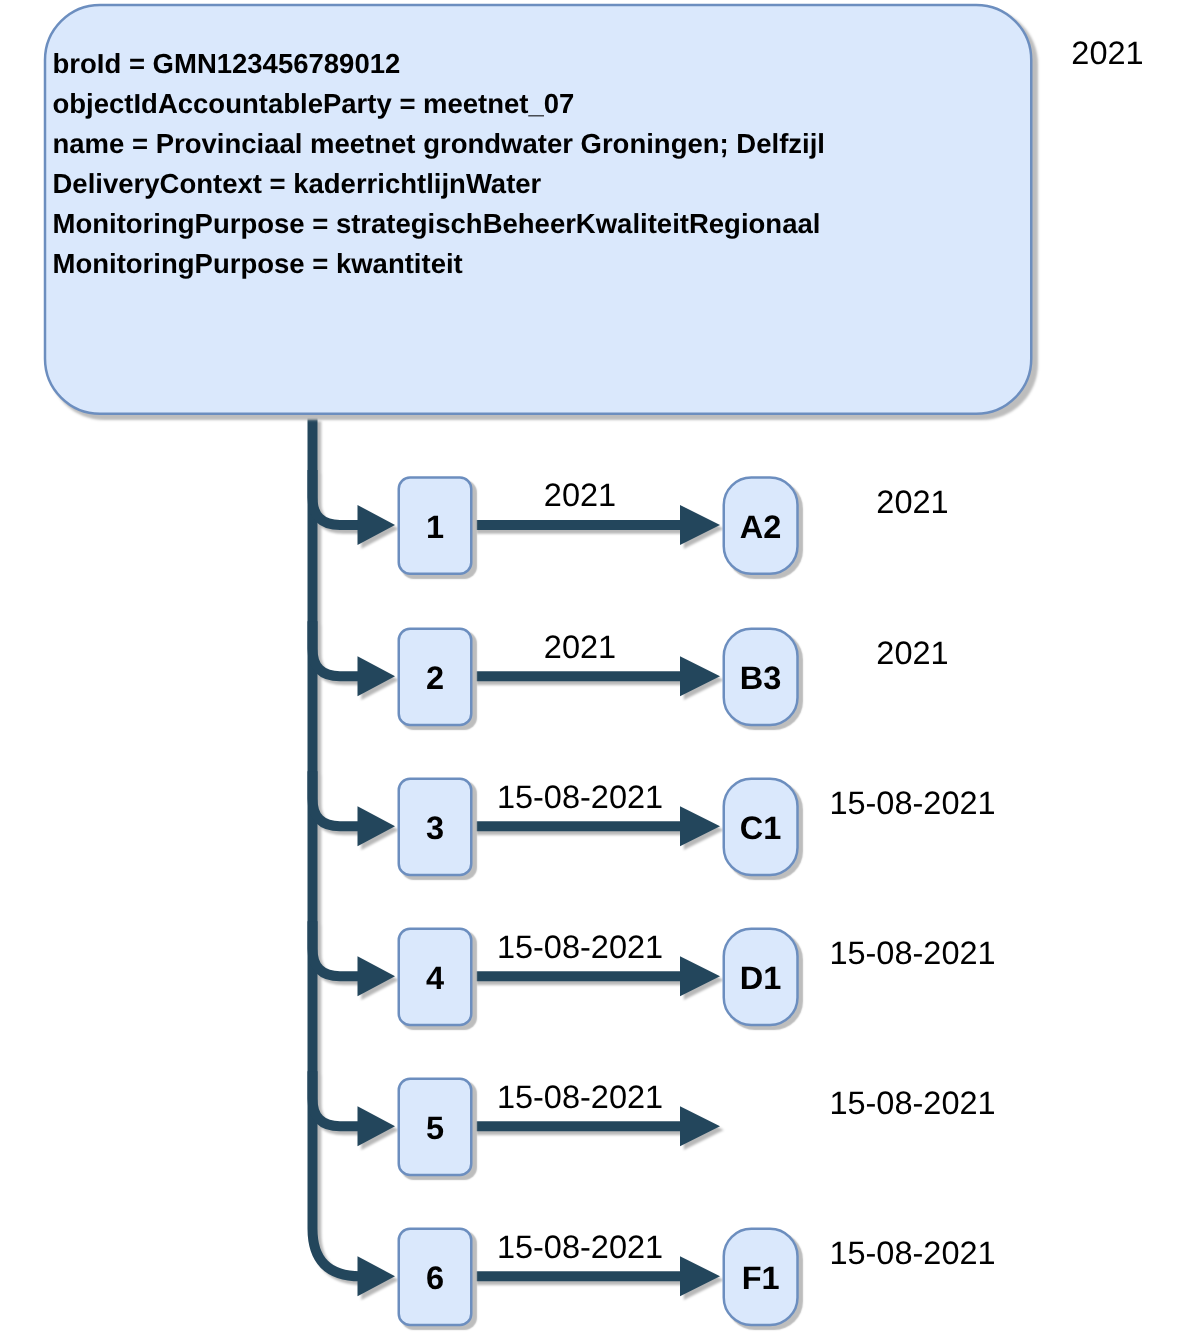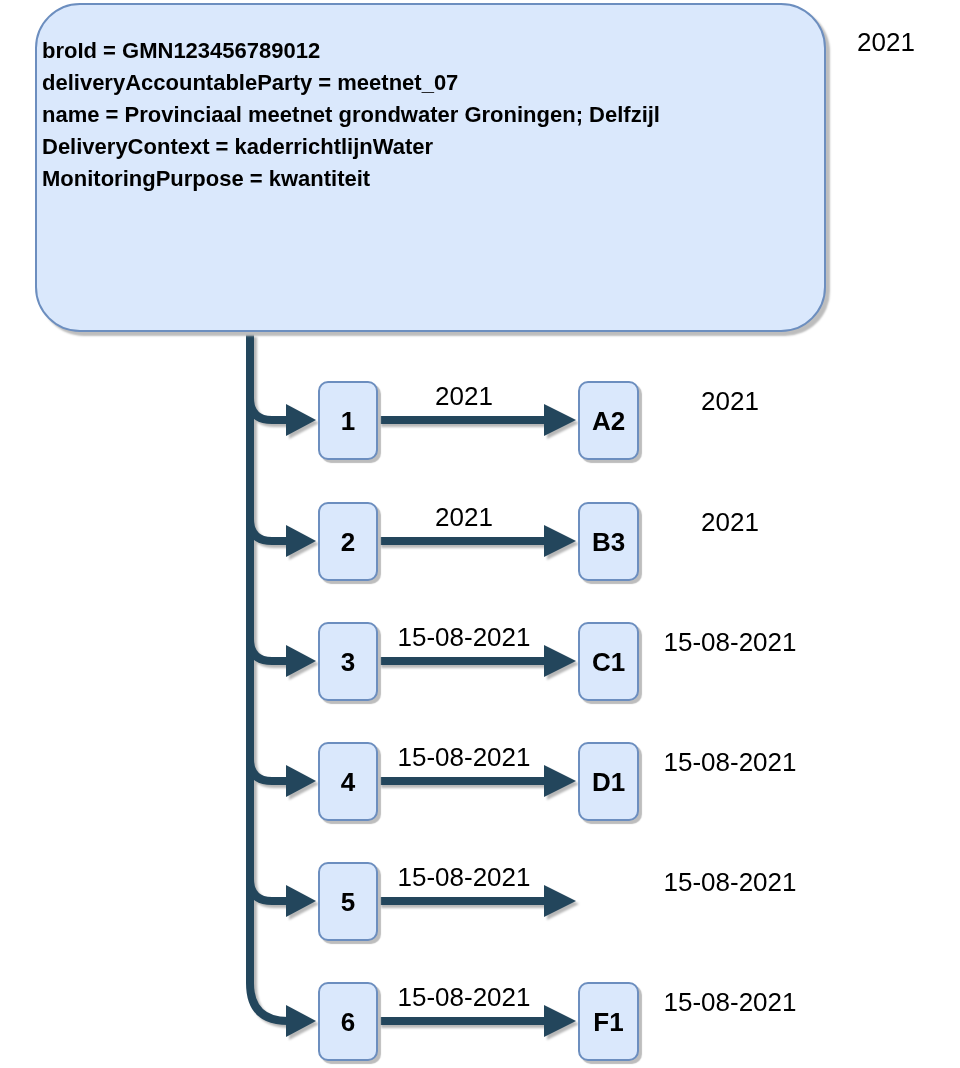--- a/index.html
+++ b/index.html
@@ -42,21 +42,21 @@
   .row { position:absolute; left:0; width:960px; height:79px; z-index:2; }
   .node {
     position:absolute; top:0; height:75px;
     background:var(--fill,#dae8fc);
     border:2px solid var(--stroke,#6c8ebf);
     border-radius:10px;
     box-shadow:3px 3px 1px #bdbdbd;
     display:flex; align-items:center; justify-content:center;
   }
   .left-node  { left:318px; width:56px; }
-  .right-node { left:578px; width:57px; }
+  .right-node { left:578px; width:57px;border-radius:23px; }
   .node-text  { font-weight:bold; font-size:26px; line-height:1; }
   .edge-label {
     position:absolute; left:378px; width:172px; top:1px;
     text-align:center; font-size:26px; line-height:28px;
   }
   .right-label {
     position:absolute; left:650px; width:160px; top:6px;
     text-align:center; font-size:26px; line-height:28px;
   }
 </style>
@@ -94,23 +94,24 @@
     <path d="M 378 901 L 546 901"></path>
     <polygon points="544,885 576,901 544,917"></polygon>
 
     <polygon points="286,1005 316,1021 286,1037"></polygon>
     <path d="M 378 1021 L 546 1021"></path>
     <polygon points="544,1005 576,1021 544,1037"></polygon>
   </svg>
 
   <div class="gmn-box">
     <div class="attr">broId = GMN123456789012</div>
-    <div class="attr">deliveryAccountableParty = meetnet_07</div>
+    <div class="attr">objectIdAccountableParty = meetnet_07</div>
     <div class="attr">name = Provinciaal meetnet grondwater Groningen; Delfzijl</div>
     <div class="attr">DeliveryContext = kaderrichtlijnWater</div>
+    <div class="attr">MonitoringPurpose = strategischBeheerKwaliteitRegionaal</div>
     <div class="attr">MonitoringPurpose = kwantiteit</div>
   </div>
 
   <div class="year-label">2021</div>
 
   <div class="row" style="top:381px">
     <div class="node left-node">
       <span class="node-text">1</span>
     </div>
     <div class="edge-label">2021</div>

